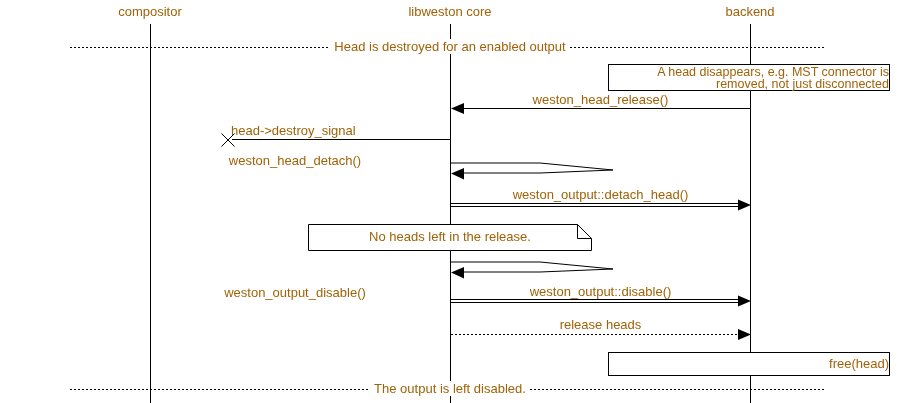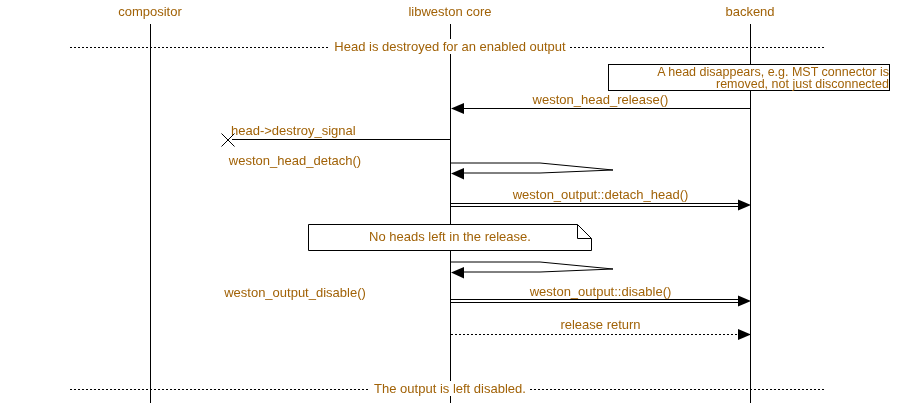--- a/index.html
+++ b/index.html
@@ -81,16 +81,17 @@
     <div>removed, not just disconnected</div>
   </div>
 
   <div class="lbl center msgtext" style="left:460px;top:93px;width:281px;">weston_head_release()</div>
   <div class="lbl msgtext" style="left:231px;top:124px;">head-&gt;destroy_signal</div>
   <div class="lbl right msgtext" style="left:145px;top:154px;width:300px;">weston_head_detach()</div>
   <div class="lbl center msgtext" style="left:460px;top:188px;width:281px;">weston_output::detach_head()</div>
   <div class="lbl center msgtext" style="left:309px;top:230px;width:282px;">No heads left in the release.</div>
   <div class="lbl right msgtext" style="left:145px;top:254px;width:300px;margin-top:32px;">weston_output_disable()</div>
   <div class="lbl center msgtext" style="left:460px;top:285px;width:281px;">weston_output::disable()</div>
-  <div class="lbl center msgtext" style="left:460px;top:318px;width:281px;">release return</div>
+  <div class="lbl center msgtext" style="left:460px;top:318px;width:281px;">release heads</div>
 
+  <div class="boxnote note3">free(head)</div>
 
 </div>
 
 </body></html>

